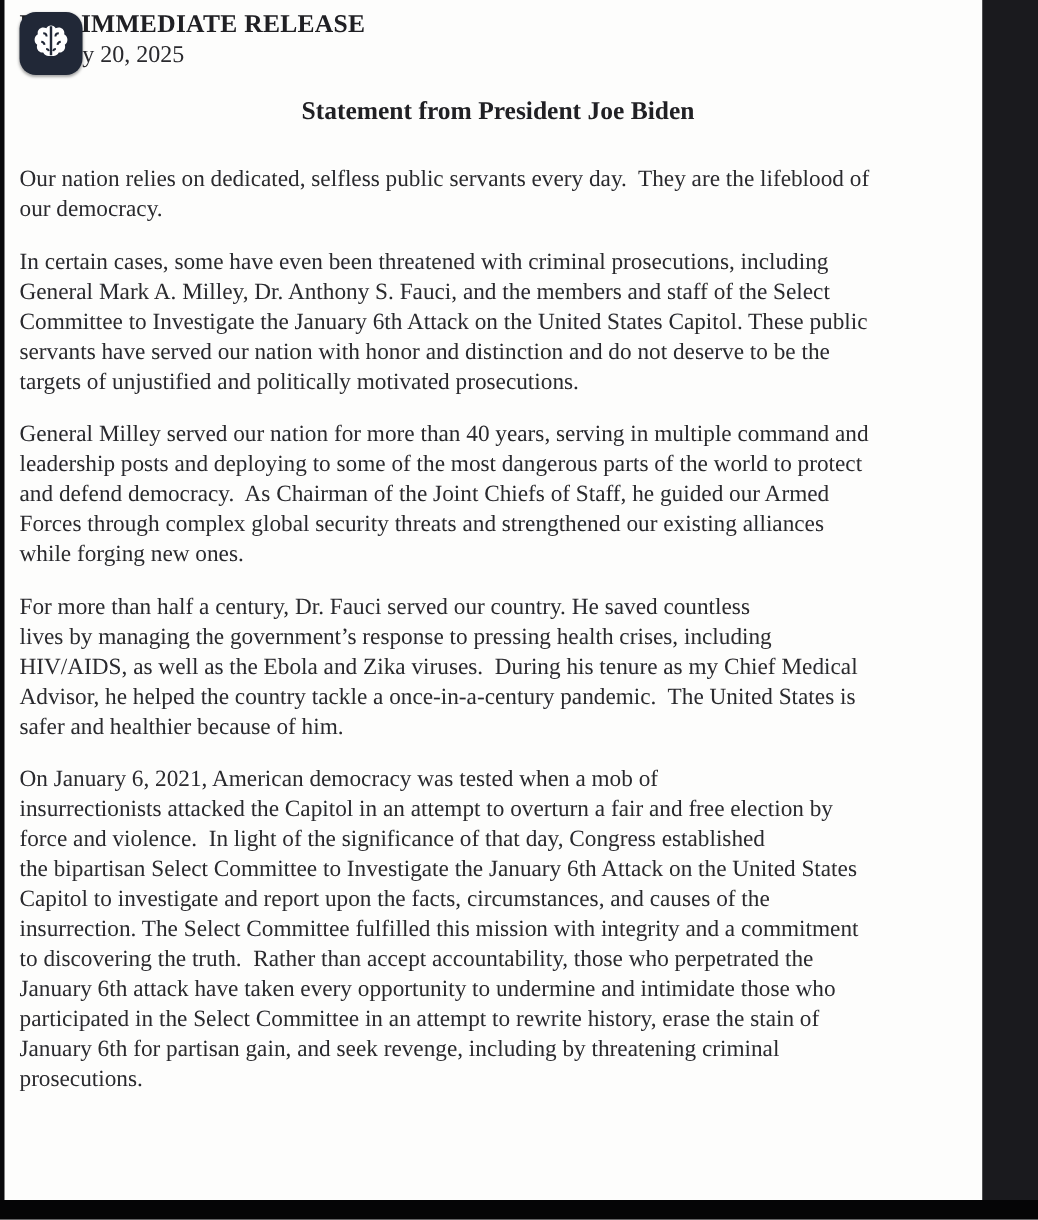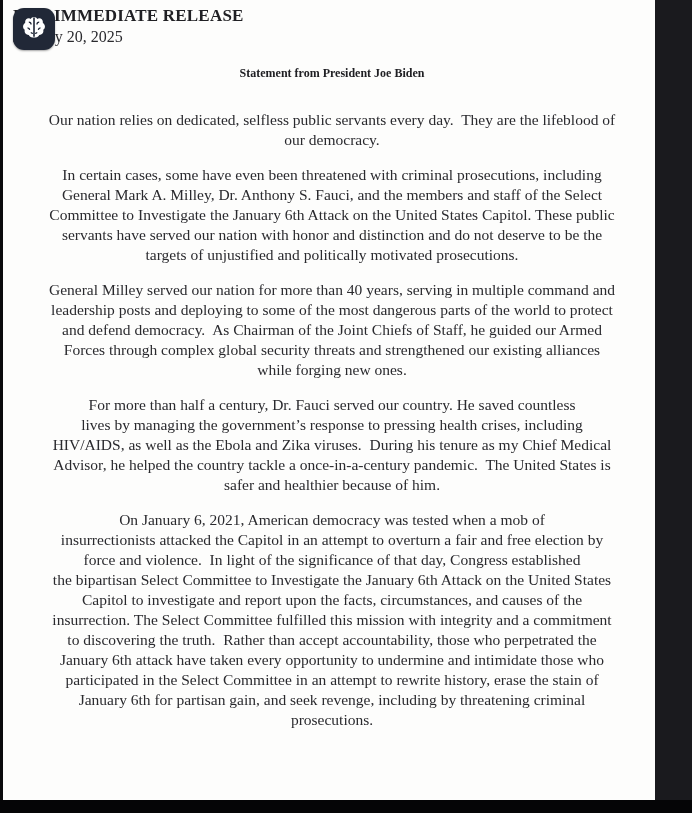--- a/index.html
+++ b/index.html
@@ -48,27 +48,27 @@
     color: #202024;
     letter-spacing: 0.2px;
   }
   .date-line {
     font-size: 16px;
     line-height: 21px;
     color: #2a2a2e;
   }
   .doc-title {
     margin-top: 16px;
-    font-size: 12px;
+    font-size: 17px;
     line-height: 21px;
     font-weight: bold;
     text-align: center;
     color: #202024;
   }
-  .body-text { margin-top: 26px; text-align: center; }
+  .body-text { margin-top: 26px; }
   .para {
     font-size: 15.5px;
     line-height: 20px;
     margin-bottom: 15px;
     white-space: pre-wrap;
     color: #2a2a2e;
   }
   .badge {
     position: absolute;
     left: 13px;

